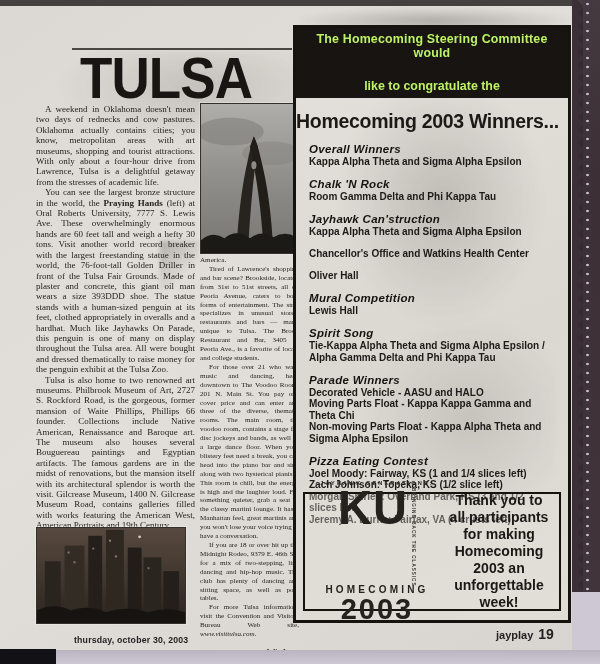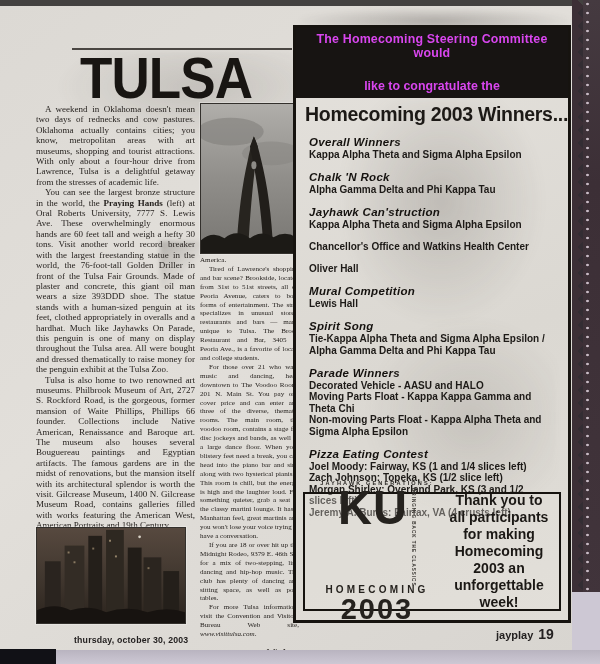--- a/index.html
+++ b/index.html
@@ -30,24 +30,24 @@
   .para b{font-weight:700;}
   .byline{margin-top:8px;text-align:right;font-weight:700;}
   .photo{position:absolute;border:1px solid #33302c;box-shadow:0 0 0 1px rgba(255,255,255,.25);}
   .photo-hands{left:200px;top:97px;width:97px;height:151px;}
   .photo-sky{left:36px;top:521px;width:150px;height:97px;}
   .photo svg{display:block;width:100%;height:100%;}
   
   .ad{position:absolute;left:293px;top:19px;width:278px;height:598px;border:3px solid #16130f;background:linear-gradient(160deg,#e4e1dc 0%,#dbd8d2 55%,#e0ddd7 100%);overflow:hidden;}
   .ad-ghost1{left:40px;top:70px;width:210px;height:230px;background:radial-gradient(ellipse at 50% 45%,rgba(70,64,58,.20),rgba(70,64,58,0) 70%);filter:blur(3px);}
   .ad-ghost2{left:70px;top:290px;width:190px;height:200px;background:radial-gradient(ellipse at 55% 50%,rgba(70,64,58,.14),rgba(70,64,58,0) 72%);filter:blur(3px);}
-  .ad-bar{position:relative;margin:0;background:#171412;color:#d946ef;text-align:center;padding:4px 4px 5px;}
+  .ad-bar{position:relative;margin:0;background:#171412;color:#bef264;text-align:center;padding:4px 4px 5px;}
   .ad-bar .l1{font-size:12.4px;font-weight:700;letter-spacing:.2px;}
   .ad-bar .l2{font-size:12.4px;font-weight:700;margin-top:19px;}
-  .ad-title{position:relative;text-align:right;font-size:19.5px;font-weight:700;color:#1c1916;margin-top:5px;letter-spacing:-.3px;}
+  .ad-title{position:relative;text-align:left;font-size:19.5px;font-weight:700;color:#1c1916;margin-top:12px;letter-spacing:-.3px;}
   .cats{position:relative;padding:10px 14px 0 13px;}
   .cat{margin-bottom:10.5px;}
   .cat-name{font-size:11.5px;font-weight:700;font-style:italic;color:#15120f;letter-spacing:.3px;margin-bottom:1px;}
   .cat-line{font-size:10px;font-weight:700;color:#1d1a17;line-height:11.5px;}
   
   .logo-box{position:absolute;left:7px;right:7px;bottom:9px;height:119px;border:2px solid #16130f;display:flex;align-items:center;background:rgba(230,227,222,.35);margin-top:48px;}
   .ku-wrap{width:138px;text-align:center;padding-left:6px;}
   .ku-top{font-size:5.6px;font-weight:700;letter-spacing:2.1px;color:#2a2724;}
   .ku-row{display:flex;align-items:stretch;justify-content:center;}
   .ku-main{font-size:47px;line-height:44px;font-weight:800;letter-spacing:1px;color:#25221e;transform:scaleY(1.04);}
@@ -146,21 +146,21 @@
       </div>
       <div class="ad-title">Homecoming 2003 Winners...</div>
 
       <div class="cats">
         <div class="cat">
           <div class="cat-name">Overall Winners</div>
           <div class="cat-line">Kappa Alpha Theta and Sigma Alpha Epsilon</div>
         </div>
         <div class="cat">
           <div class="cat-name">Chalk 'N Rock</div>
-          <div class="cat-line">Alpha Gamma Delta and Phi Kappa Tau</div>
+          <div class="cat-line">Room Gamma Delta and Phi Kappa Tau</div>
         </div>
         <div class="cat">
           <div class="cat-name">Jayhawk Can'struction</div>
           <div class="cat-line">Kappa Alpha Theta and Sigma Alpha Epsilon</div>
         </div>
         <div class="cat">
           <div class="cat-line">Chancellor's Office and Watkins Health Center</div>
         </div>
         <div class="cat">
           <div class="cat-line">Oliver Hall</div>

